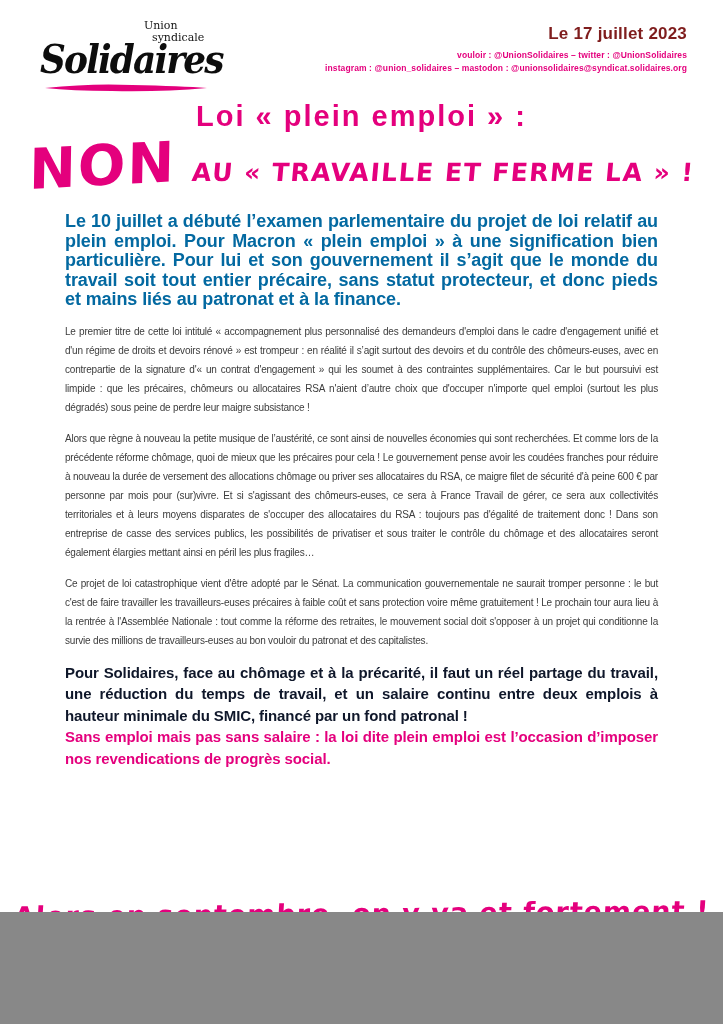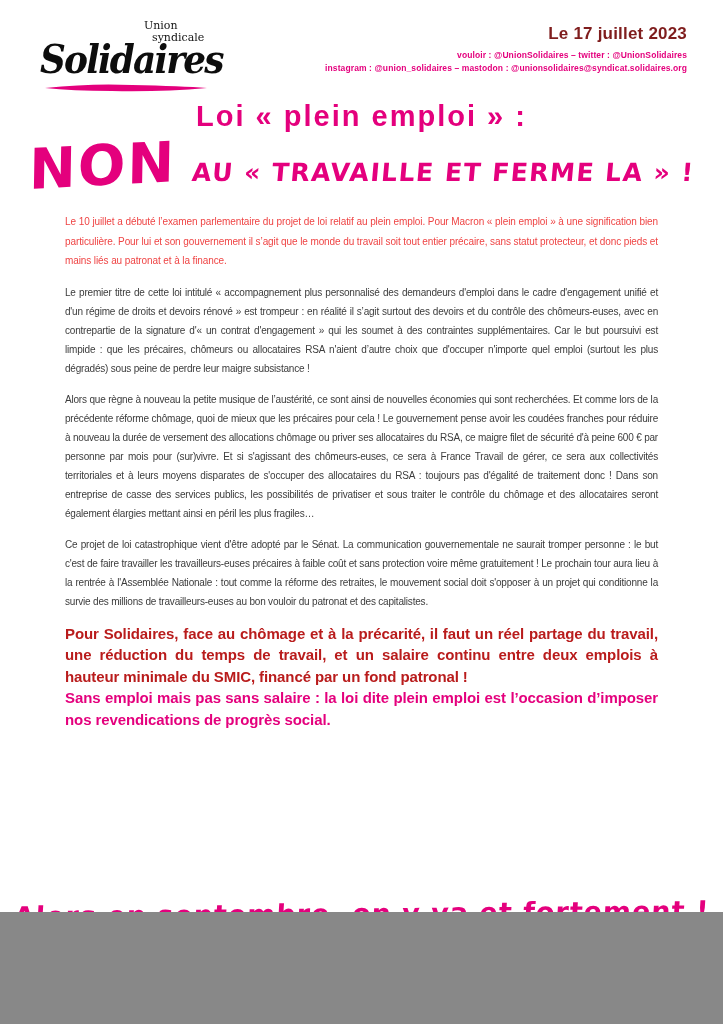--- a/index.html
+++ b/index.html
@@ -56,21 +56,21 @@
     display:inline-block;
     font-size:25px;font-weight:900;letter-spacing:1.5px;
     transform:skewX(-5deg);
     margin-top:14px;
     line-height:28px;
   }
   
   .body-text{position:absolute;top:212px;left:65px;width:593px;text-align:justify;}
   .body-text p{margin:0 0 12px 0;}
   .p-bold-black{
-    font-size:10px;line-height:19.5px;font-weight:normal;color:#ef4444;
+    font-size:18px;line-height:19.5px;font-weight:bold;color:#0369a1;
     letter-spacing:-0.1px;
   }
   .p-light{
     font-size:10px;line-height:19px;font-weight:normal;color:#3c3c3c;
     letter-spacing:-0.2px;
   }
   .p-pink{
     font-size:15px;line-height:21.5px;font-weight:bold;
     letter-spacing:-0.1px;
   }
@@ -113,21 +113,21 @@
       <span class="title-non">NON</span>
       <span class="title-rest">AU « TRAVAILLE ET FERME LA » !</span>
     </div>
   </div>
 
   <div class="body-text">
     <p class="p-bold-black">Le 10 juillet a débuté l’examen parlementaire du projet de loi relatif au plein emploi. Pour Macron « plein emploi » à une signification bien particulière. Pour lui et son gouvernement il s’agit que le monde du travail soit tout entier précaire, sans statut protecteur, et donc pieds et mains liés au patronat et à la finance.</p>
     <p class="p-light">Le premier titre de cette loi intitulé « accompagnement plus personnalisé des demandeurs d'emploi dans le cadre d'engagement unifié et d'un régime de droits et devoirs rénové » est trompeur : en réalité il s’agit surtout des devoirs et du contrôle des chômeurs-euses, avec en contrepartie de la signature d'« un contrat d'engagement » qui les soumet à des contraintes supplémentaires. Car le but poursuivi est limpide : que les précaires, chômeurs ou allocataires RSA n'aient d’autre choix que d'occuper n'importe quel emploi (surtout les plus dégradés) sous peine de perdre leur maigre subsistance !</p>
     <p class="p-light">Alors que règne à nouveau la petite musique de l’austérité, ce sont ainsi de nouvelles économies qui sont recherchées. Et comme lors de la précédente réforme chômage, quoi de mieux que les précaires pour cela ! Le gouvernement pense avoir les coudées franches pour réduire à nouveau la durée de versement des allocations chômage ou priver ses allocataires du RSA, ce maigre filet de sécurité d'à peine 600 € par personne par mois pour (sur)vivre. Et si s'agissant des chômeurs-euses, ce sera à France Travail de gérer, ce sera aux collectivités territoriales et à leurs moyens disparates de s'occuper des allocataires du RSA : toujours pas d'égalité de traitement donc ! Dans son entreprise de casse des services publics, les possibilités de privatiser et sous traiter le contrôle du chômage et des allocataires seront également élargies mettant ainsi en péril les plus fragiles…</p>
     <p class="p-light">Ce projet de loi catastrophique vient d'être adopté par le Sénat. La communication gouvernementale ne saurait tromper personne : le but c'est de faire travailler les travailleurs-euses précaires à faible coût et sans protection voire même gratuitement ! Le prochain tour aura lieu à la rentrée à l'Assemblée Nationale : tout comme la réforme des retraites, le mouvement social doit s'opposer à un projet qui conditionne la survie des millions de travailleurs-euses au bon vouloir du patronat et des capitalistes.</p>
-    <p class="p-pink tight" style="color:#b91c1c;">Pour Solidaires, face au chômage et à la précarité, il faut un réel partage du travail, une réduction du temps de travail, et un salaire continu entre deux emplois à hauteur minimale du SMIC, financé par un fond patronal !</p>
+    <p class="p-pink tight" style="color:#0f172a;">Pour Solidaires, face au chômage et à la précarité, il faut un réel partage du travail, une réduction du temps de travail, et un salaire continu entre deux emplois à hauteur minimale du SMIC, financé par un fond patronal !</p>
     <p class="p-pink" style="color:#e4007d;">Sans emploi mais pas sans salaire : la loi dite plein emploi est l’occasion d’imposer nos revendications de progrès social.</p>
   </div>
 
   <div class="slogan" style="color:#e4007d;">Alors en septembre, on y va et fortement !</div>
 
   <div class="footer">
     <span class="footer-site" style="color:#e4007d;">solidaires.org</span>
   </div>
 
 </div>

